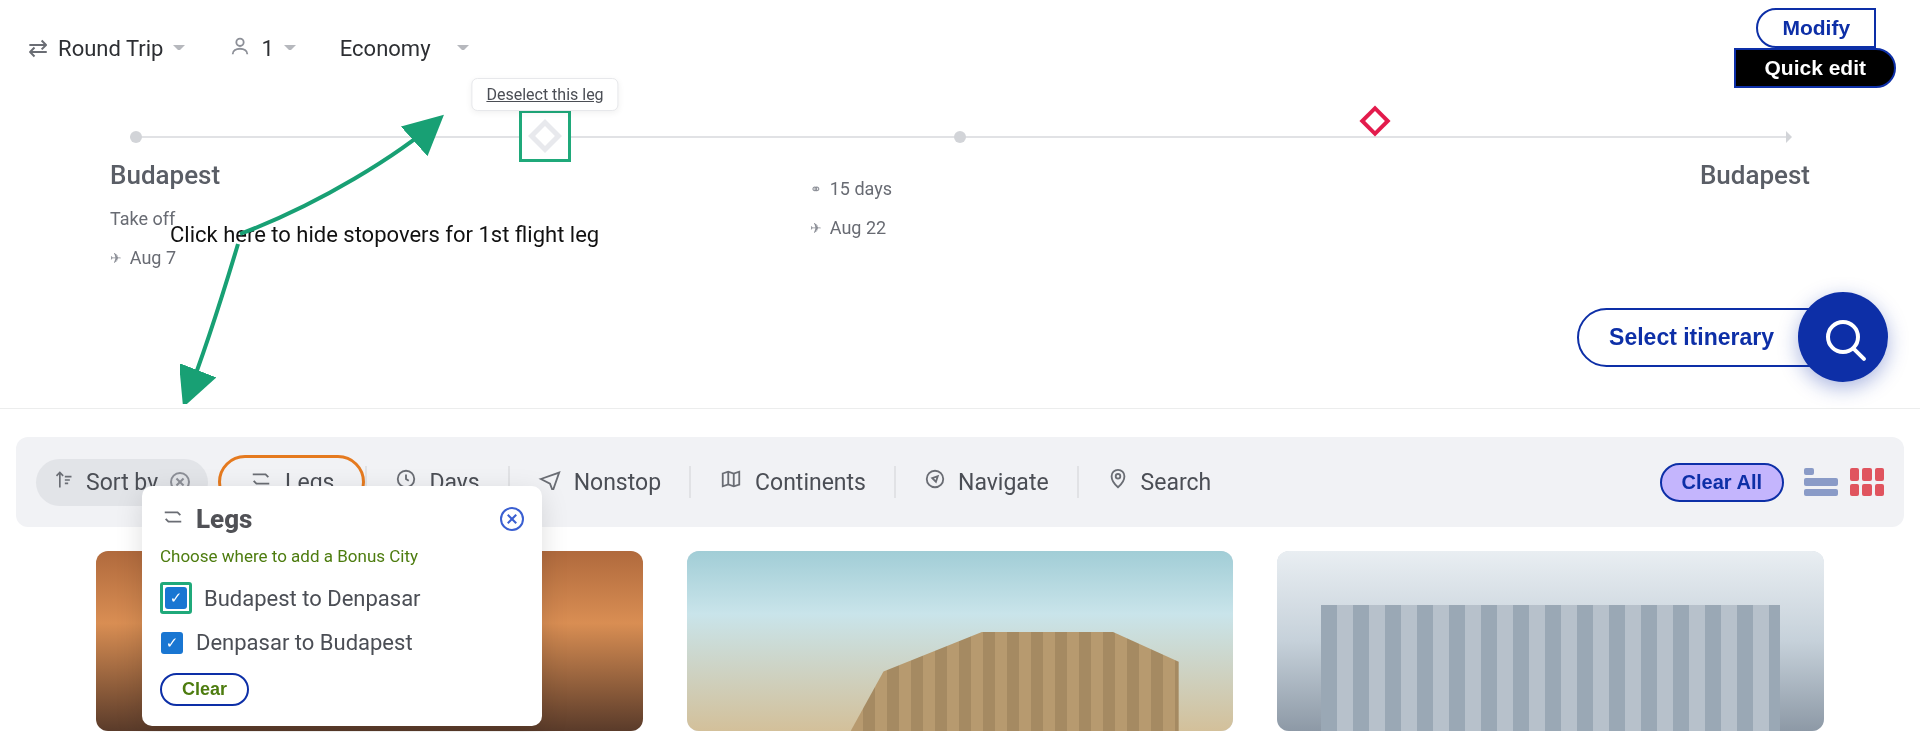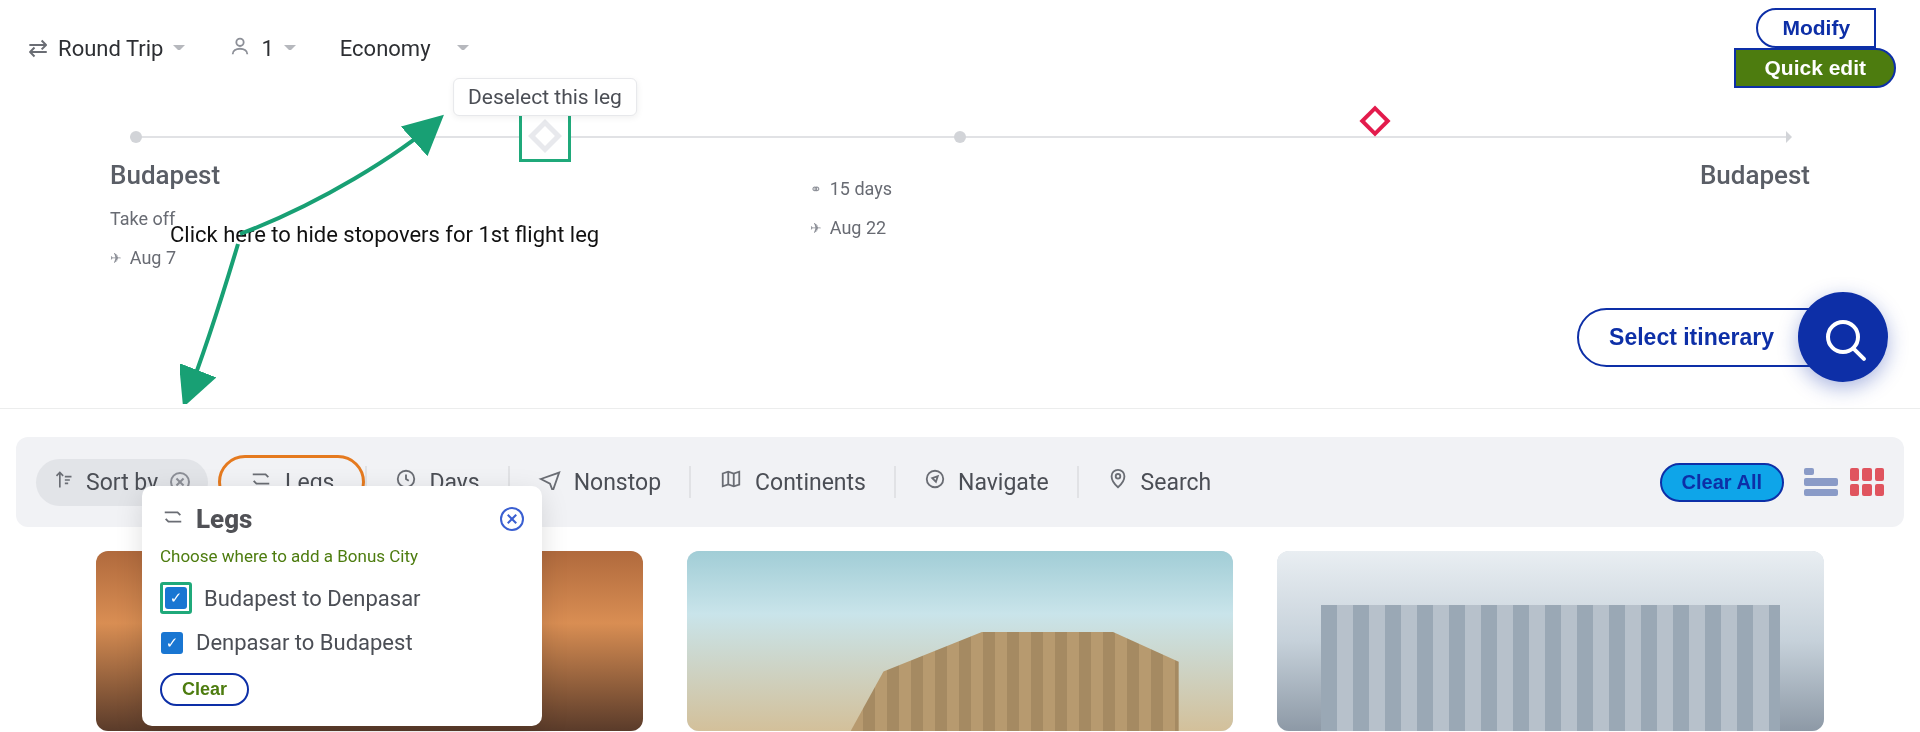--- a/index.html
+++ b/index.html
@@ -40,21 +40,21 @@
     color: #0d2fa7;
     background: #fff;
     padding: 6px 24px;
     border-radius: 22px 0 0 22px;
     font-size: 21px;
     font-weight: 600;
     cursor: pointer;
   }
   .pill-solid {
     border: 2px solid #0d2fa7;
-    background: #4d7c0f;
+    background: #000000;
     color: #fff;
     padding: 6px 28px;
     border-radius: 0 22px 22px 0;
     font-size: 21px;
     font-weight: 600;
     cursor: pointer;
     margin-left: -2px;
   }
 
   
@@ -121,24 +121,25 @@
   }
   .tooltip {
     position: absolute;
     top: -58px;
     left: 25%;
     transform: translateX(-50%);
     background: #fff;
     border: 1px solid #e7e8eb;
     padding: 6px 14px;
     border-radius: 6px;
-    font-size: 21px;
+    font-size: 16px;
     color: #4b4e55;
     white-space: nowrap;
     box-shadow: 0 2px 6px rgba(0,0,0,0.06);
+    text-decoration: underline;
   }
   .tl-labels {
     display: flex;
     justify-content: space-between;
     padding: 22px 60px 0 60px;
   }
   .tl-col { min-width: 240px; }
   .tl-col.center { text-align: left; margin-left: -60px; }
   .tl-col.right { text-align: right; }
   .city { font-size: 26px; color: #5a5e66; font-weight: 500; }
@@ -253,21 +254,21 @@
   .x-circle::before { transform: rotate(45deg); }
   .x-circle::after  { transform: rotate(-45deg); }
   .legs-highlight {
     border: 3px solid #e57a1f;
     border-radius: 32px;
   }
   .filter-gap { flex: 1; }
   .clear-all {
     border: 2px solid #0d2fa7;
     color: #0d2fa7;
-    background: #0ea5e9;
+    background: #c4b5fd;
     padding: 6px 20px;
     border-radius: 22px;
     font-size: 20px;
     font-weight: 600;
     cursor: pointer;
   }
   .view-icons { display: flex; gap: 12px; margin-left: 20px; }
   .view-a, .view-b { width: 34px; height: 28px; display: grid; gap: 3px; cursor: pointer; }
   .view-a { grid-template-rows: repeat(3, 1fr); }
   .view-a span { background: #8a9bc7; border-radius: 2px; }

